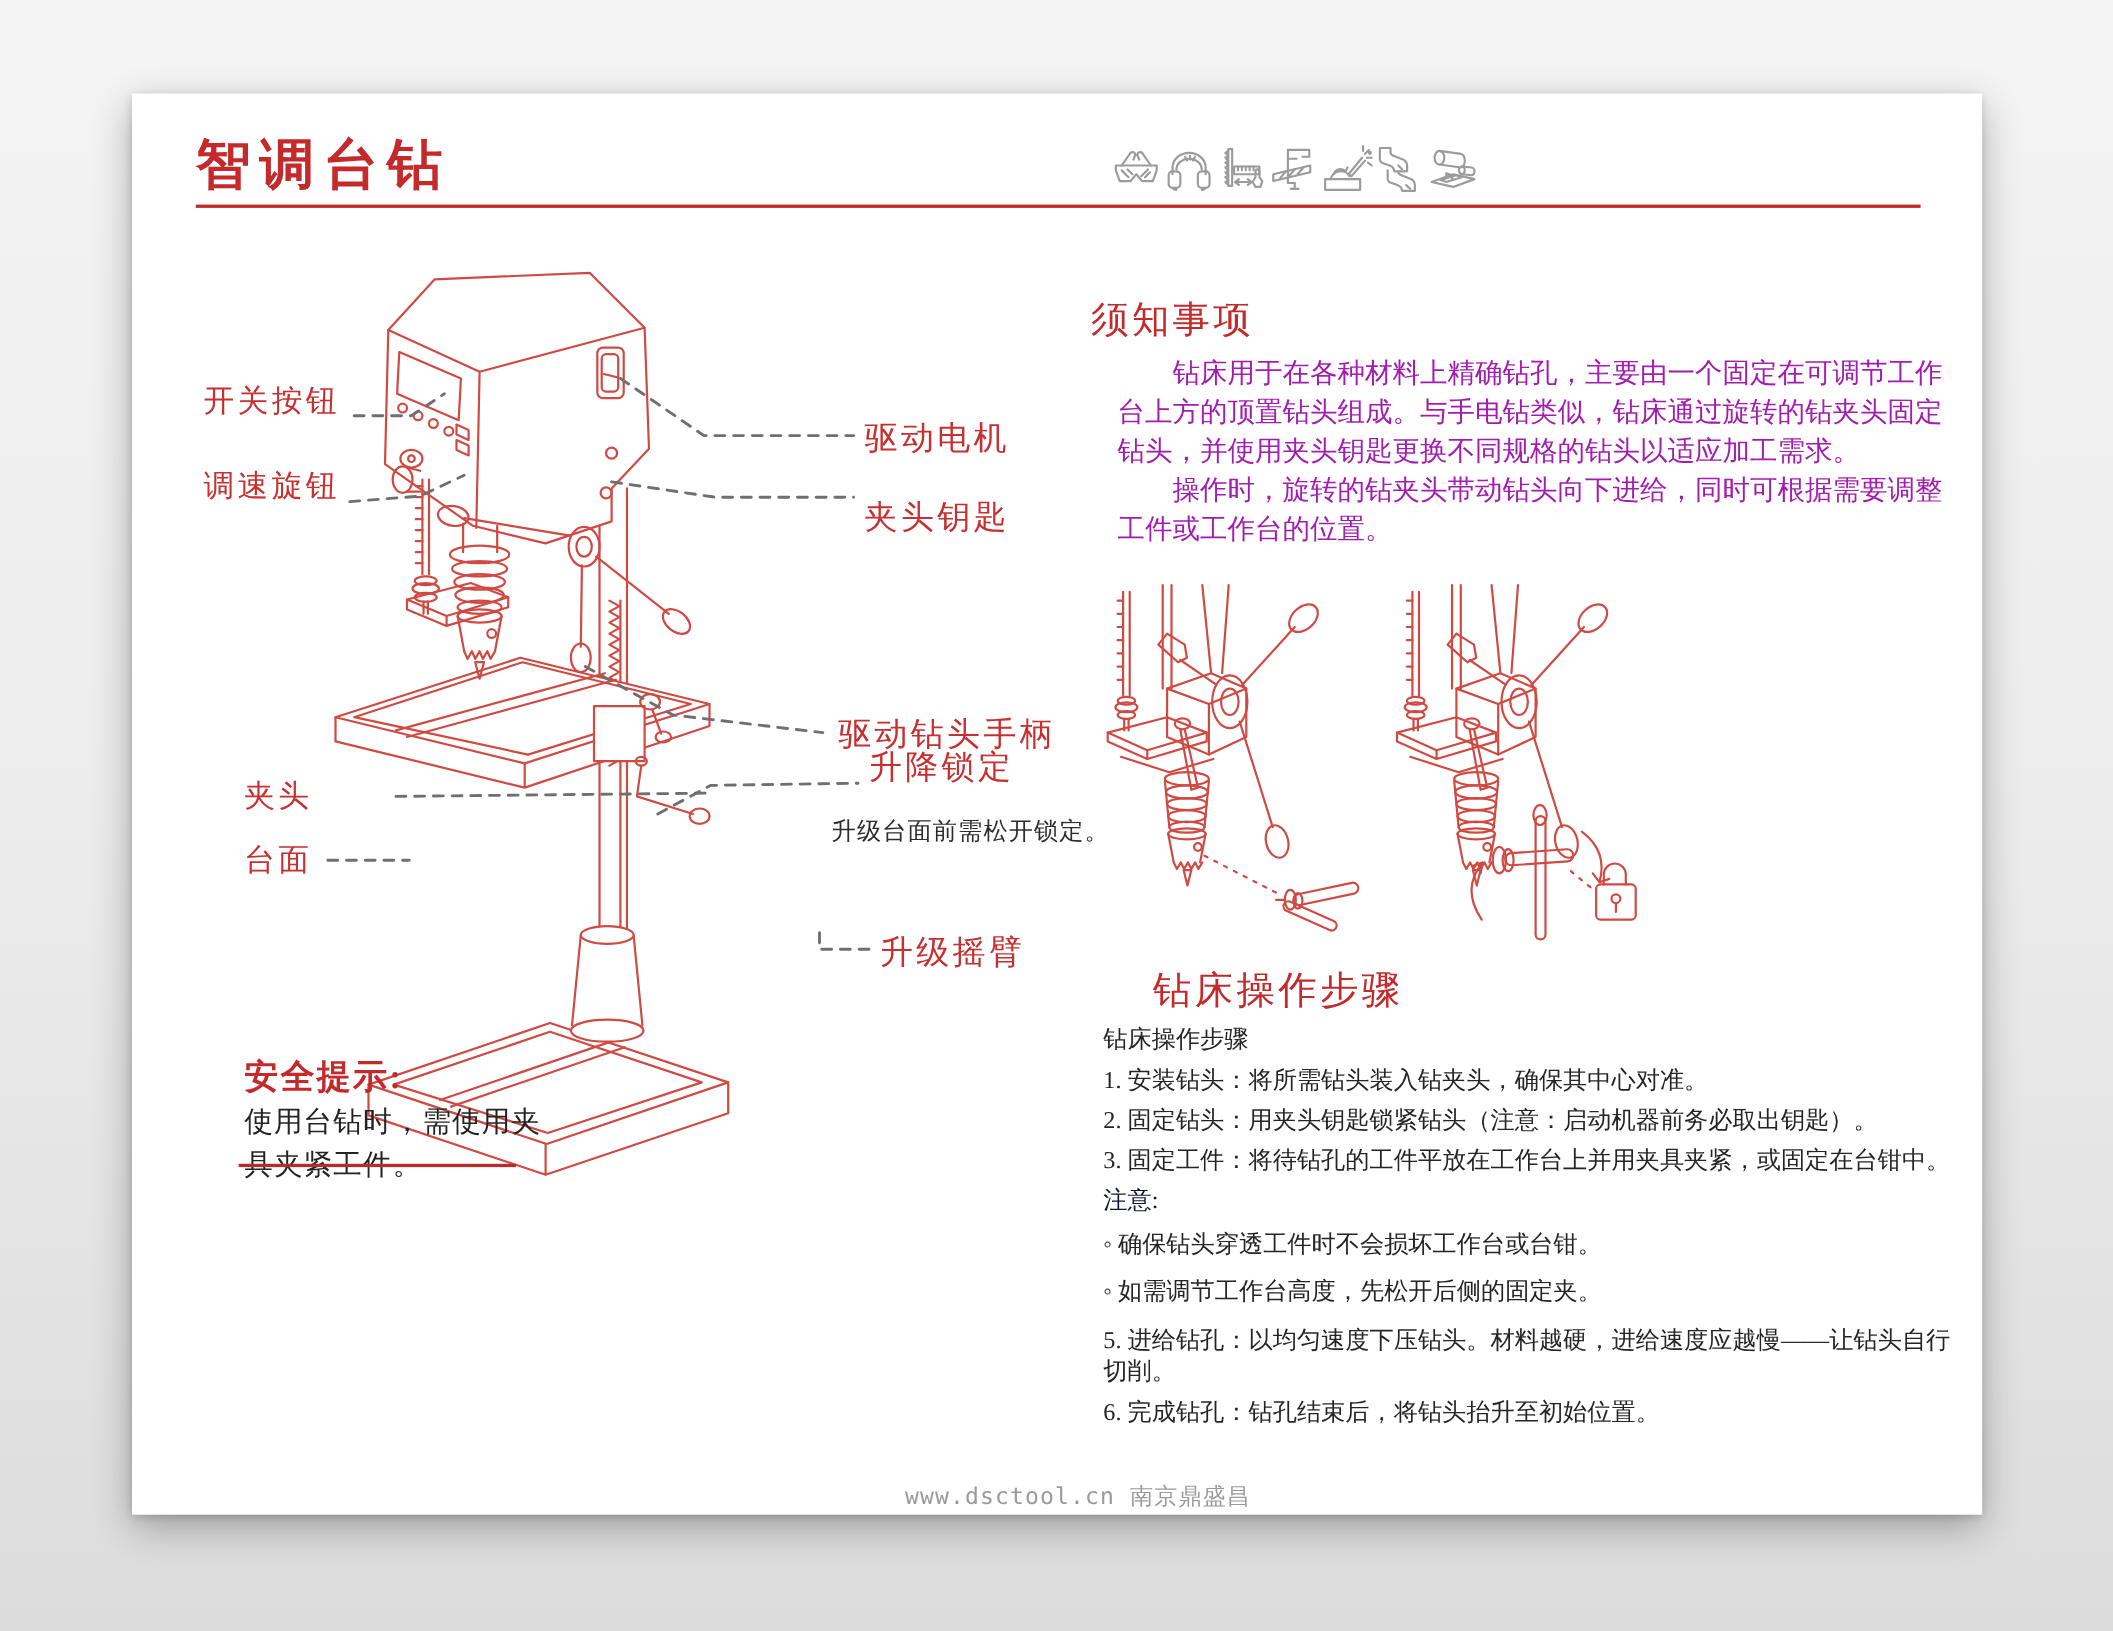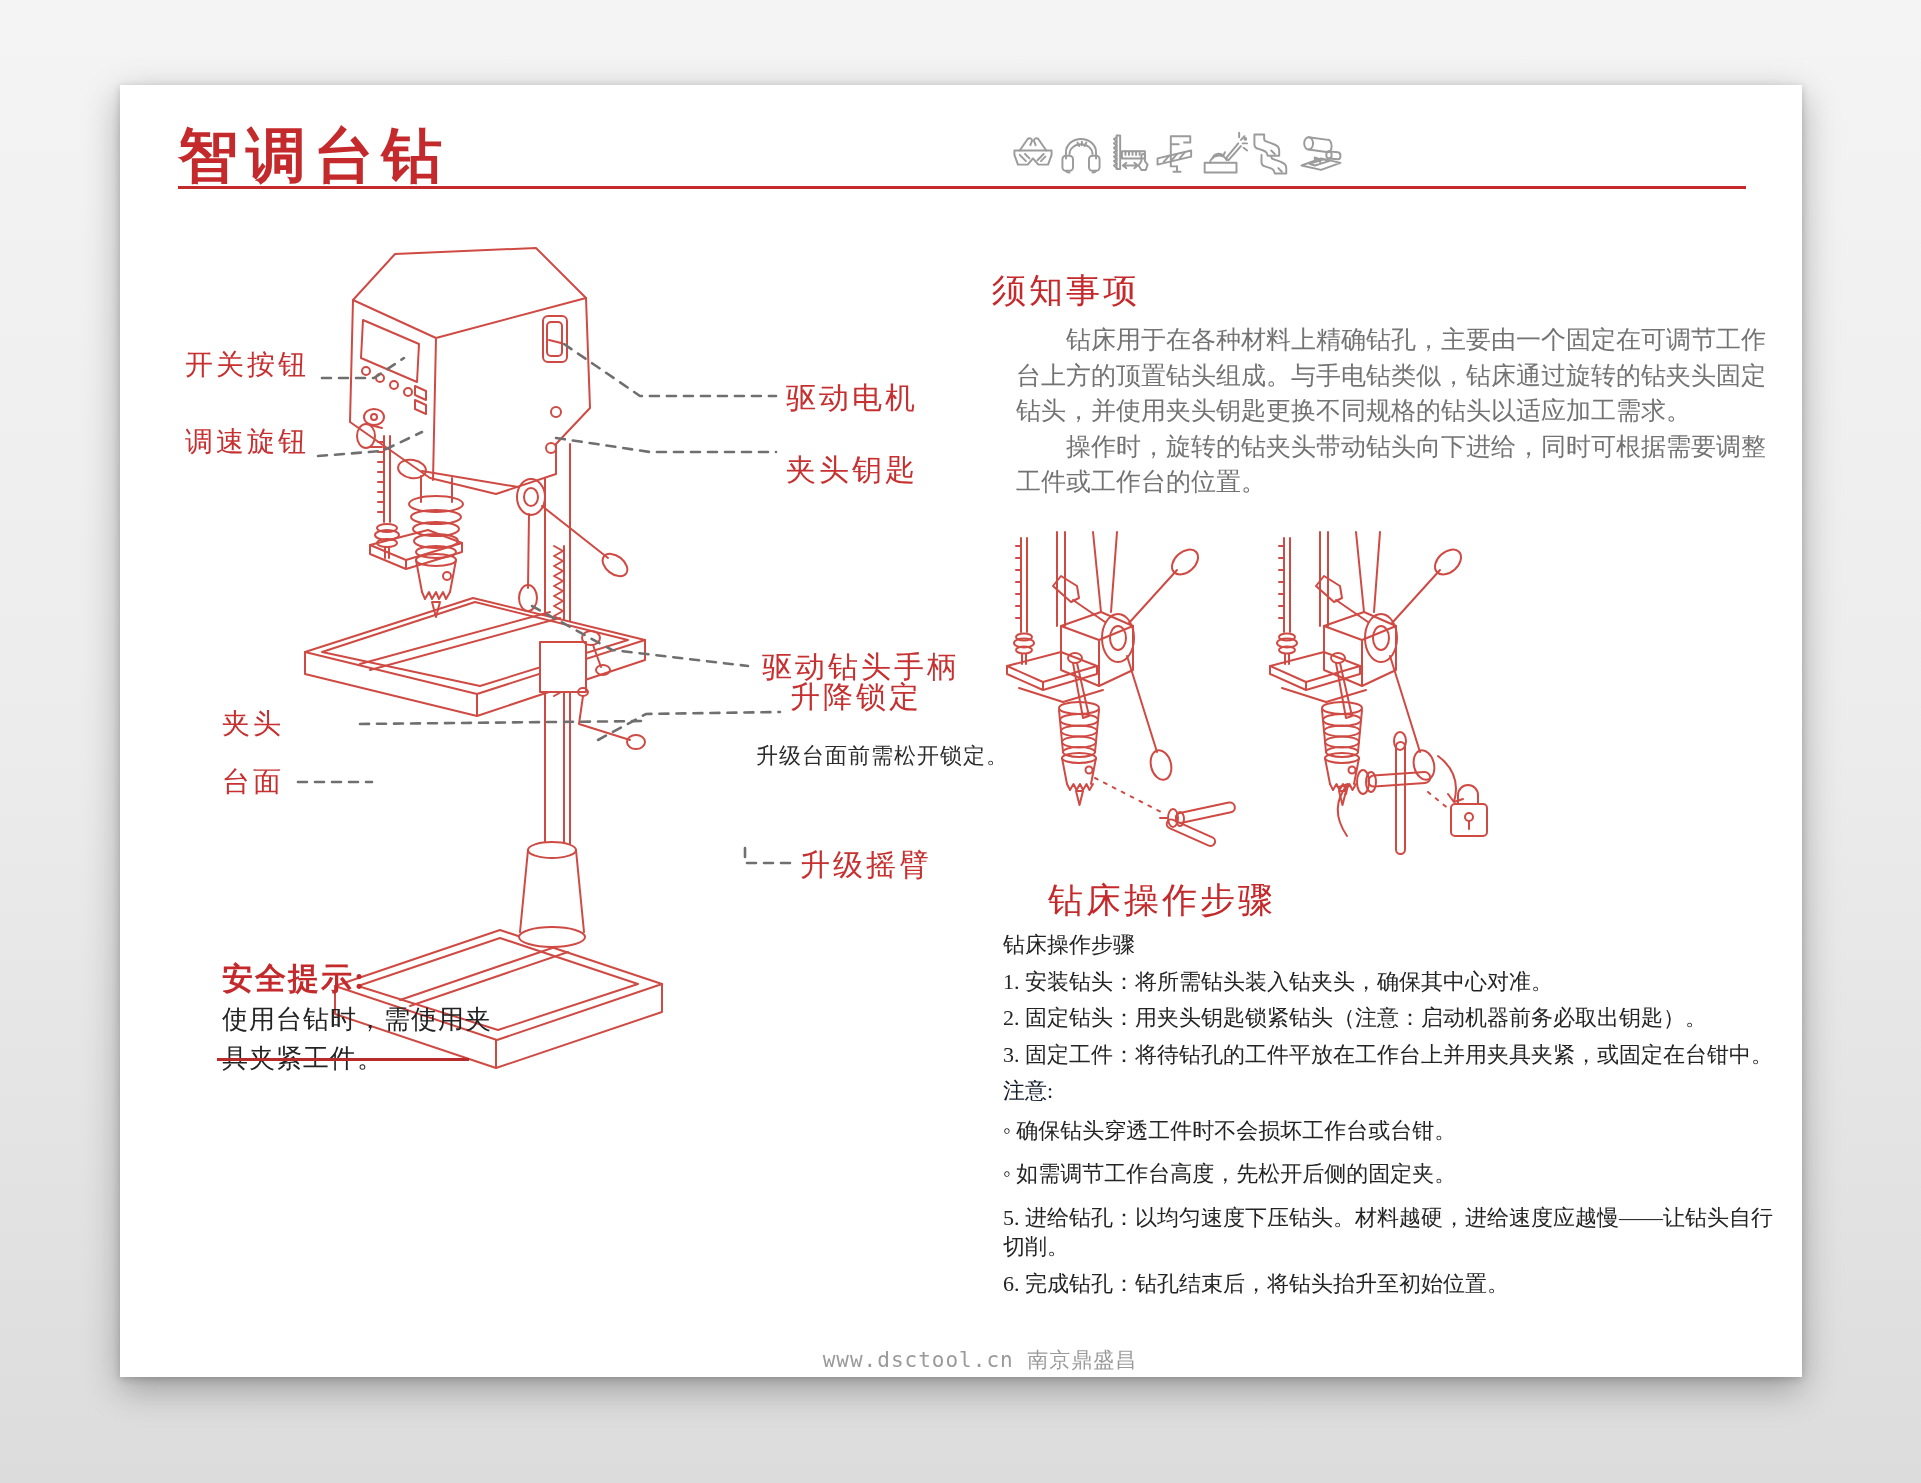--- a/index.html
+++ b/index.html
@@ -9,40 +9,40 @@
     font-family:"Liberation Serif","DejaVu Serif",serif;
     position:relative;overflow:hidden;
   }
   .sheet{
     position:absolute;left:120px;top:85px;width:1682px;height:1292px;
     background:#ffffff;box-shadow:0 12px 34px rgba(0,0,0,.30),0 2px 8px rgba(0,0,0,.18);
   }
   .abs{position:absolute;}
   .title{
     position:absolute;left:178px;top:116px;
-    font-size:60px;font-weight:bold;color:#c42a2c;letter-spacing:8px;white-space:nowrap;
+    font-size:50px;font-weight:bold;color:#c42a2c;letter-spacing:8px;white-space:nowrap;
   }
   .rule{position:absolute;left:178px;top:186px;width:1568px;height:3px;background:#c42a2c;}
   .icon-row{position:absolute;left:1010px;top:124px;display:flex;gap:2px;}
   .icon-row .ic{width:46px;height:60px;display:block;}
   .ic svg{width:46px;height:60px;display:block;}
   .lbl{
     position:absolute;color:#c63030;font-size:28px;letter-spacing:3px;white-space:nowrap;
   }
   .lbl.big{font-size:30px;}
   .lbl-note{
     position:absolute;color:#2c2c2c;font-size:22px;letter-spacing:1px;white-space:nowrap;
   }
   .safety-title{position:absolute;left:222px;top:958px;color:#c42a2c;font-size:31px;font-weight:600;letter-spacing:2px;}
   .safety-body{position:absolute;left:222px;top:1000px;width:272px;color:#232323;font-size:26px;line-height:39px;letter-spacing:1px;}
   .safety-underline{position:absolute;left:217px;top:1058px;width:252px;height:3px;background:#b92b2b;}
   .h2{position:absolute;color:#c42a2c;white-space:nowrap;letter-spacing:3px;}
   .h2.notes{left:992px;top:268px;font-size:34px;}
   .h2.steps{left:1048px;top:877px;font-size:35px;}
-  .notes-text{position:absolute;left:1016px;top:322px;width:752px;color:#737373;font-size:25px;line-height:35.5px;}
+  .notes-text{position:absolute;left:1016px;top:322px;width:752px;color:#a21caf;font-size:25px;line-height:35.5px;}
   .notes-text p{margin:0;text-indent:2em;}
   .steps-block{position:absolute;left:1003px;top:930px;width:788px;color:#242424;font-size:22px;line-height:29.5px;}
   .steps-block .row{margin:0 0 7px 0;}
   .steps-block .caution{color:#0f172a;margin:6px 0 6px 0;}
   .steps-block .bullet{margin:10px 0 14px 0;}
   .watermark{
     position:absolute;left:680px;top:1346px;width:600px;text-align:center;
     color:#9a9a9a;font-size:21px;letter-spacing:1px;
     font-family:"DejaVu Sans Mono","Liberation Mono",monospace;white-space:nowrap;
   }

